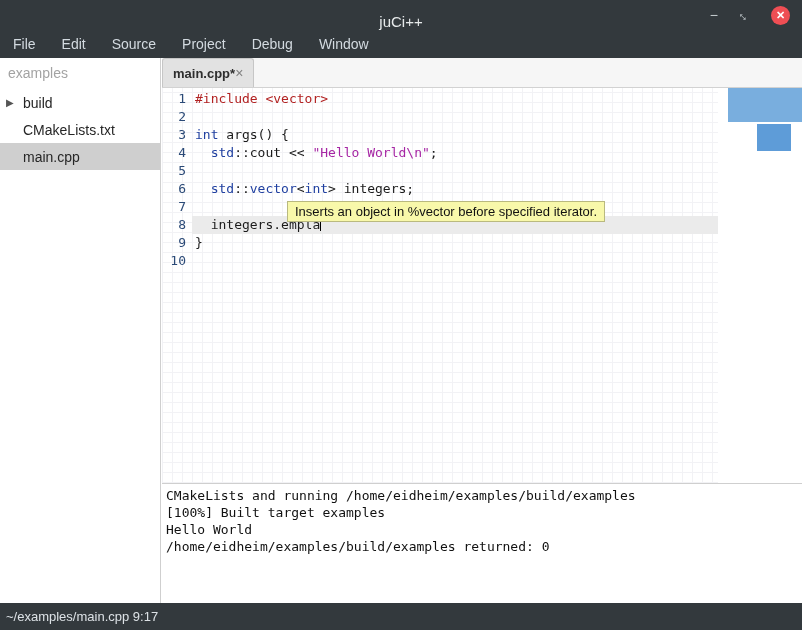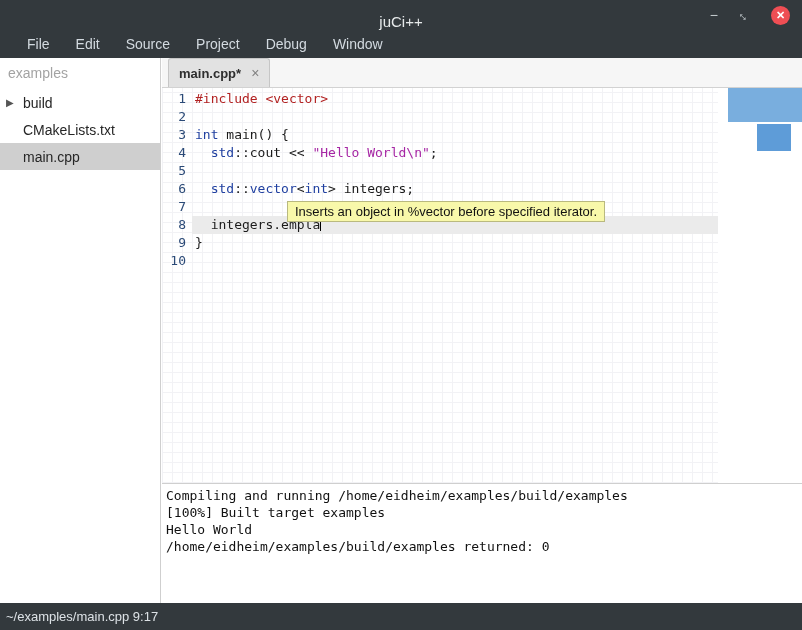--- a/index.html
+++ b/index.html
@@ -7,34 +7,34 @@
   body{font-family:"Liberation Sans",sans-serif;background:#fff;position:relative;overflow:hidden}
 
   
   .titlebar{position:absolute;left:0;top:0;width:802px;height:30px;background:var(--titlebar,#33393d);display:flex;align-items:flex-end;justify-content:center;color:#e6e9ea;font-size:15px}
   .win-controls{position:absolute;right:12px;top:0;height:30px;display:flex;align-items:center;gap:20px}
   .win-btn{color:#c7ced2;font-size:14px;line-height:1}
   .win-btn.maximize{display:inline-block;transform:rotate(45deg);font-size:13px}
   .win-btn.close{width:19px;height:19px;border-radius:50%;background:var(--close-red,#ef4e54);color:#fff;display:flex;align-items:center;justify-content:center;font-size:11px;font-weight:bold}
 
   
-  .menubar{position:absolute;left:0;top:30px;width:802px;height:28px;background:var(--titlebar,#33393d);display:flex;padding-left:14px}
+  .menubar{position:absolute;left:0;top:30px;width:802px;height:28px;background:var(--titlebar,#33393d);display:flex;padding-left:0}
   .menu-item{padding:0 13px;height:28px;line-height:28px;color:#d3dae0;font-size:14px}
 
   
   .sidebar{position:absolute;left:0;top:58px;width:161px;height:545px;background:#fff;border-right:1px solid #cfcfcf}
   .sidebar-header{color:#a3a3a3;font-size:14px;padding:7px 8px 8px}
   .tree-item{display:flex;align-items:center;height:27px;font-size:14px;color:#262626;padding-left:6px}
   .tree-item.selected{background:#cfcfcf}
   .expander{width:16px;font-size:10px;color:#555}
   .tree-label{padding-left:1px;white-space:nowrap}
 
   
   .tabbar{position:absolute;left:162px;top:58px;width:640px;height:30px;background:#f6f6f6;border-bottom:1px solid #d2d2d2;display:flex;align-items:flex-end}
-  .tab{height:29px;margin-left:6px;padding:0 10px;background:#e2e2e2;border:1px solid #c6c6c6;border-bottom:none;border-radius:3px 3px 0 0;display:flex;align-items:center;gap:10px}
+  .tab{height:29px;margin-left:0;padding:0 10px;background:#e2e2e2;border:1px solid #c6c6c6;border-bottom:none;border-radius:3px 3px 0 0;display:flex;align-items:center;gap:0}
   .tab-label{font-size:13px;font-weight:bold;color:#2e2e2e}
   .tab-close{color:#808080;font-size:14px}
 
   
   .editor{position:absolute;left:162px;top:88px;width:640px;height:395px;background:#fff;font-family:"DejaVu Sans Mono",monospace;font-size:13px}
   .code-area{position:absolute;left:0;top:0;width:556px;height:395px;display:flex;
     background-image:repeating-linear-gradient(0deg,#f2f2f5 0 1px,transparent 1px 10px),
                      repeating-linear-gradient(90deg,#f2f2f5 0 1px,transparent 1px 10px)}
   .gutter{width:30px;padding-top:2px}
   .lnum{height:18px;line-height:18px;text-align:right;padding-right:6px;color:#2b4a77}
@@ -120,38 +120,38 @@
         <div class="lnum">5</div>
         <div class="lnum">6</div>
         <div class="lnum">7</div>
         <div class="lnum">8</div>
         <div class="lnum current">9</div>
         <div class="lnum">10</div>
       </div>
     <div class="code-lines">
         <div class="code-line"><span class="tok-preproc">#include &lt;vector&gt;</span></div>
         <div class="code-line"></div>
-        <div class="code-line"><span class="tok-keyword">int</span><span class="tok-plain"> main() {</span></div>
+        <div class="code-line"><span class="tok-keyword">int</span><span class="tok-plain"> args() {</span></div>
         <div class="code-line"><span class="tok-plain">  </span><span class="tok-namespace">std</span><span class="tok-plain">::cout &lt;&lt; </span><span class="tok-string">"Hello World\n"</span><span class="tok-plain">;</span></div>
         <div class="code-line"></div>
         <div class="code-line"><span class="tok-plain">  </span><span class="tok-namespace">std</span><span class="tok-plain">::</span><span class="tok-keyword">vector</span><span class="tok-plain">&lt;</span><span class="tok-keyword">int</span><span class="tok-plain">&gt;</span><span class="tok-plain"> integers;</span></div>
         <div class="code-line"></div>
         <div class="code-line current"><span class="tok-plain">  integers.empla</span><span class="caret"></span></div>
         <div class="code-line"><span class="tok-plain">}</span></div>
       </div>
   </div>
   <div class="overview">
     <div class="ov-a"></div>
     <div class="ov-b"></div>
   </div>
   <div class="doc-tooltip">Inserts an object in %vector before specified iterator.</div>
 </div>
 
 <div class="terminal">
-    <div class="term-line">Compiling and running /home/eidheim/examples/build/examples</div>
+    <div class="term-line">CMakeLists and running /home/eidheim/examples/build/examples</div>
     <div class="term-line">[100%] Built target examples</div>
     <div class="term-line">Hello World</div>
     <div class="term-line">/home/eidheim/examples/build/examples returned: 0</div>
   </div>
 
 <div class="statusbar">
   <span>~/examples/main.cpp 9:17</span>
 </div>
 
 </body></html>

